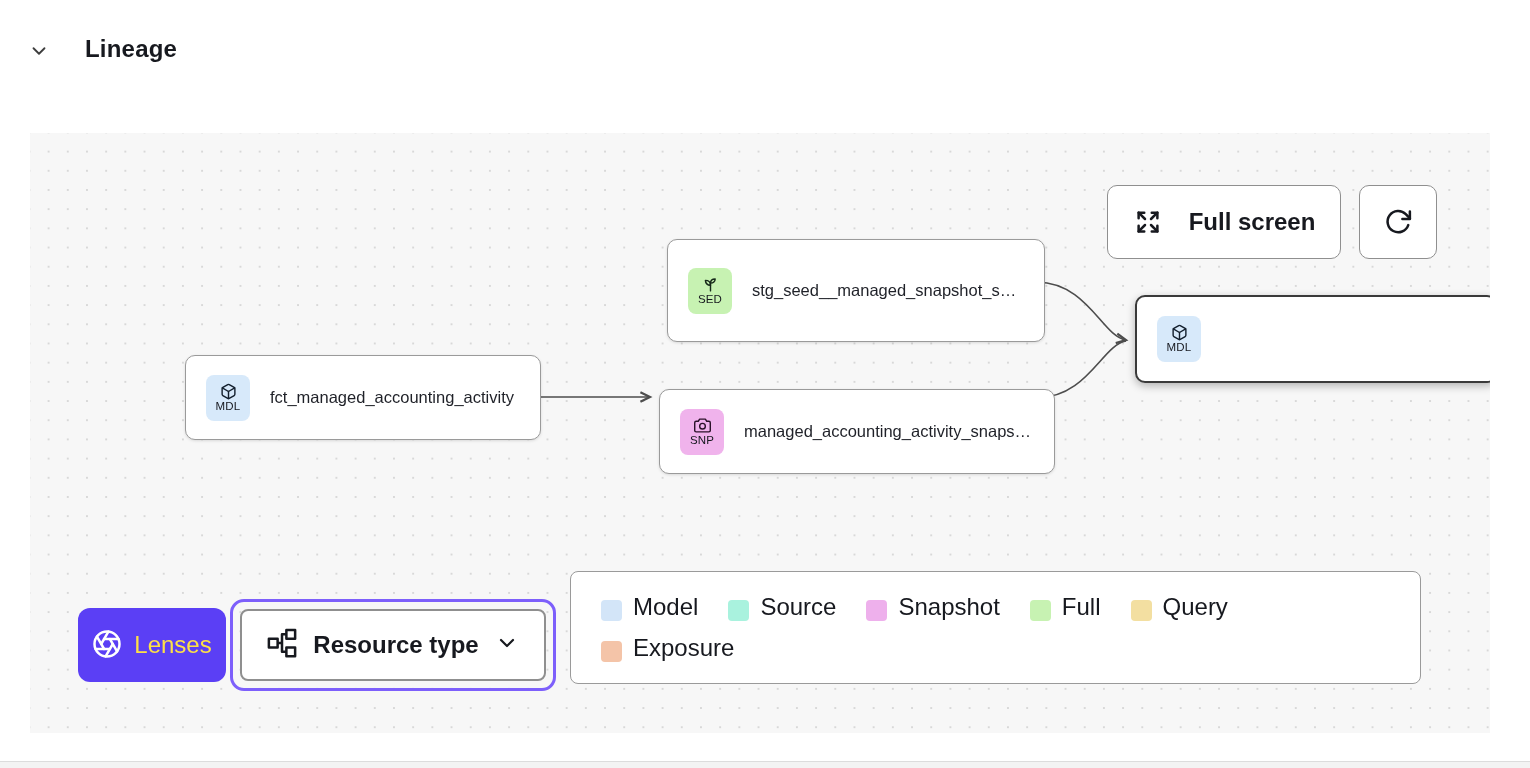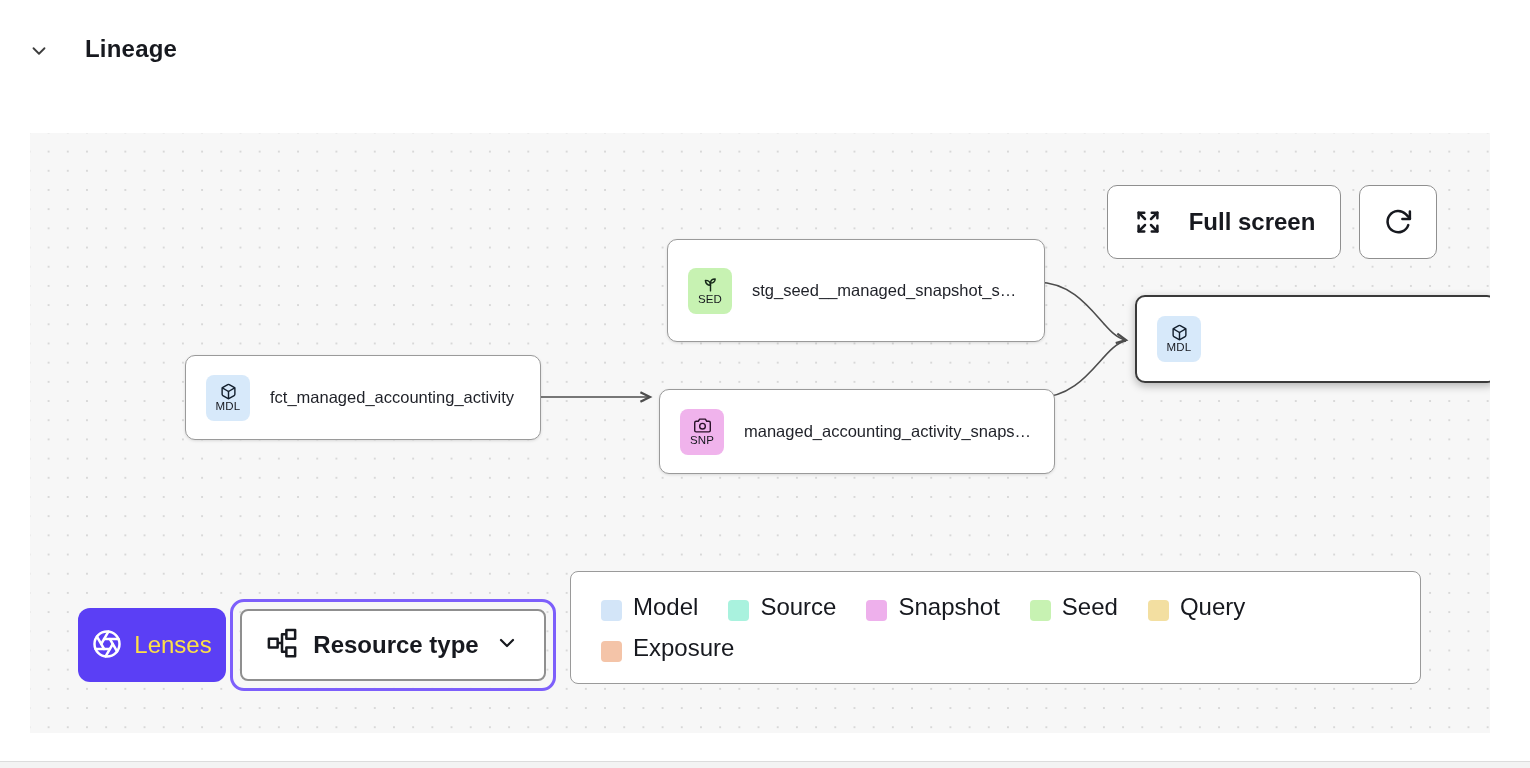--- a/index.html
+++ b/index.html
@@ -212,21 +212,21 @@
         <span class="litem">
             <span class="swatch" style="background-color: rgb(169, 242, 222);"></span>
             <span class="ltext">Source</span>
           </span>
         <span class="litem">
             <span class="swatch" style="background-color: rgb(238, 176, 236);"></span>
             <span class="ltext">Snapshot</span>
           </span>
         <span class="litem">
             <span class="swatch" style="background-color: rgb(199, 242, 178);"></span>
-            <span class="ltext">Seed</span>
+            <span class="ltext">Full</span>
           </span>
         <span class="litem">
             <span class="swatch" style="background-color: rgb(243, 223, 161);"></span>
             <span class="ltext">Query</span>
           </span>
       </div>
       <div class="lrow">
         <span class="litem">
             <span class="swatch" style="background-color: rgb(244, 196, 168);"></span>
             <span class="ltext">Exposure</span>

